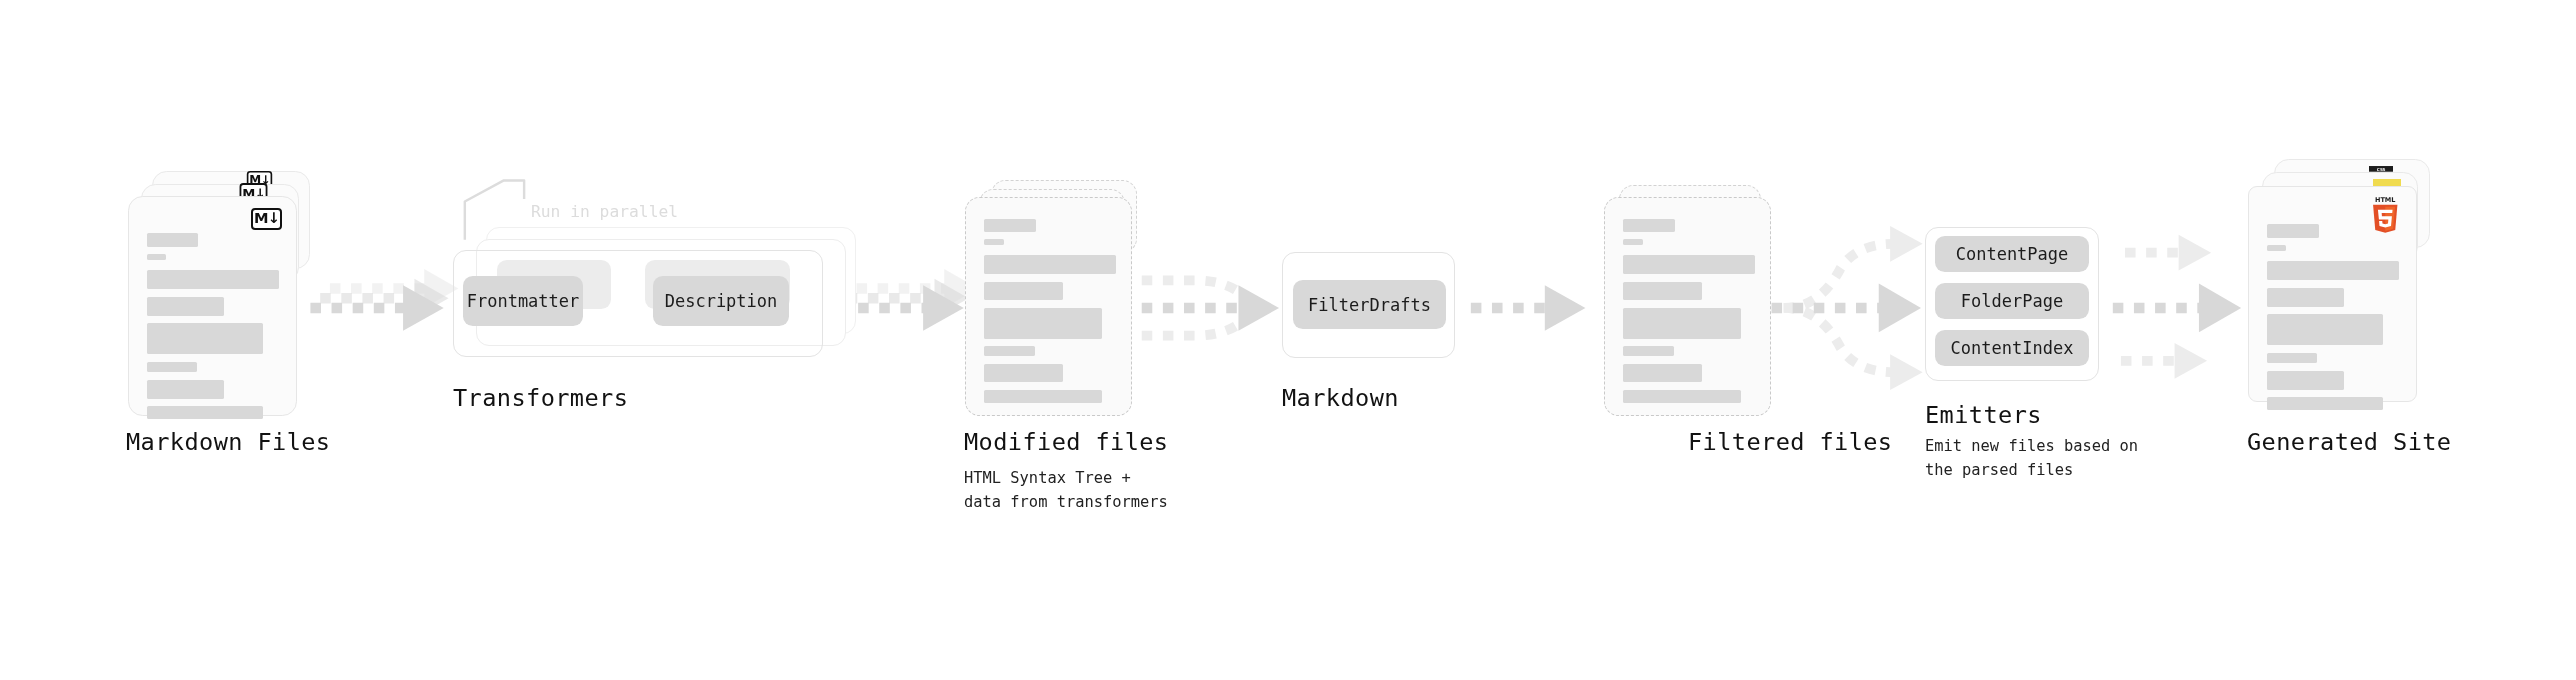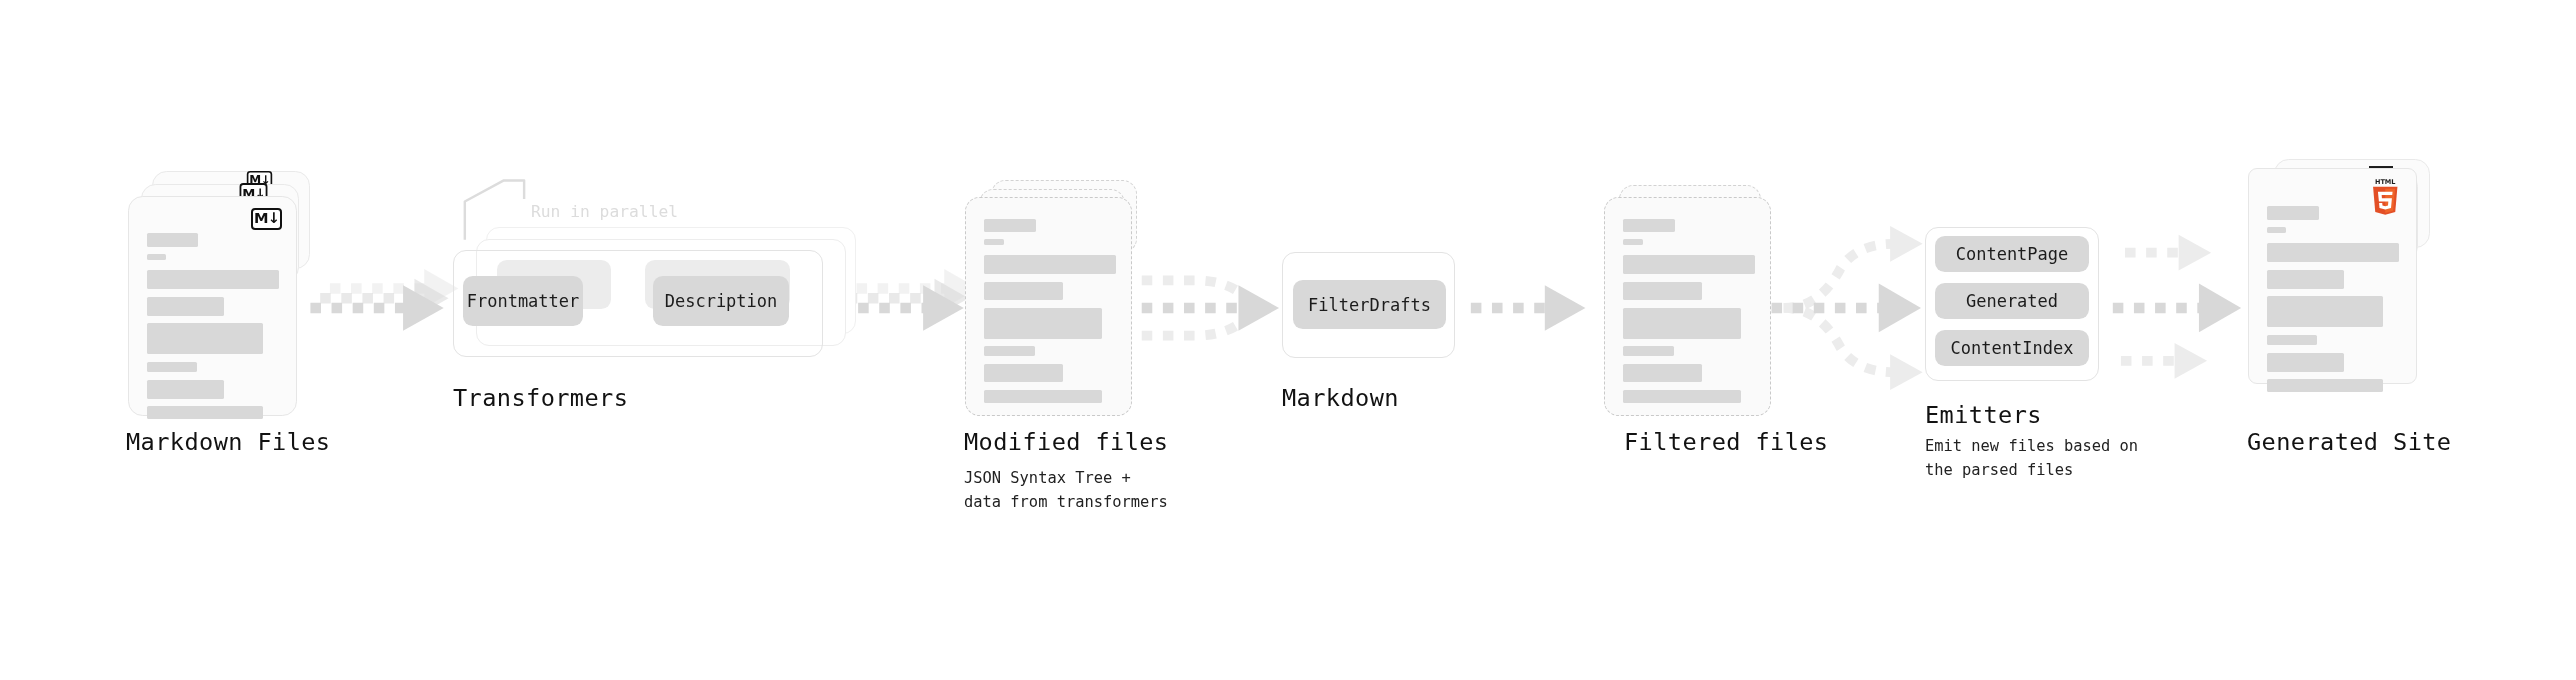--- a/index.html
+++ b/index.html
@@ -206,21 +206,21 @@
         <div class="bar" style="width:132px;height:19.5px;"></div>
         <div class="bar" style="width:79px;height:18.7px;"></div>
         <div class="bar" style="width:118px;height:31px;"></div>
         <div class="bar" style="width:51px;height:10.6px;"></div>
         <div class="bar" style="width:79px;height:18.7px;"></div>
         <div class="bar" style="width:118px;height:13px;"></div>
       </div>
     </div>
   </div>
   <div class="title" style="left:964px;top:428px;">Modified files</div>
-  <div class="sub" style="left:964px;top:467px;">JSON Syntax Tree +
+  <div class="sub" style="left:964px;top:467px;">HTML Syntax Tree +
 data from transformers</div>
 
   <div class="stackwrap">
     <div class="gbox" style="left:1282px;top:252px;width:173px;height:106px;"></div>
     <div class="pill" style="left:1293px;top:280px;width:153px;height:49px;">
       <span>FilterDrafts</span>
     </div>
   </div>
   <div class="title" style="left:1282px;top:384px;">Markdown</div>
 
@@ -232,49 +232,49 @@
         <div class="bar" style="width:19.5px;height:5.7px;margin-bottom:9.8px;"></div>
         <div class="bar" style="width:132px;height:19.5px;"></div>
         <div class="bar" style="width:79px;height:18.7px;"></div>
         <div class="bar" style="width:118px;height:31px;"></div>
         <div class="bar" style="width:51px;height:10.6px;"></div>
         <div class="bar" style="width:79px;height:18.7px;"></div>
         <div class="bar" style="width:118px;height:13px;"></div>
       </div>
     </div>
   </div>
-  <div class="title" style="left:1624px;top:428px;">Filtered files</div>
+  <div class="title" style="left:1688px;top:428px;">Filtered files</div>
 
   <div class="stackwrap">
     <div class="gbox" style="left:1925px;top:227px;width:174px;height:154px;"></div>
     <div class="pill" style="left:1935px;top:236px;width:154px;height:36px;">
       <span>ContentPage</span>
     </div>
     <div class="pill" style="left:1935px;top:283px;width:154px;height:36px;">
-      <span>Generated</span>
+      <span>FolderPage</span>
     </div>
     <div class="pill" style="left:1935px;top:330px;width:154px;height:36px;">
       <span>ContentIndex</span>
     </div>
   </div>
   <div class="title" style="left:1925px;top:401px;">Emitters</div>
   <div class="sub" style="left:1925px;top:435px;">Emit new files based on
 the parsed files</div>
 
   <div class="stackwrap">
     <div class="ghost" style="left:2274px;top:159px;width:156px;height:89px;"></div>
     <svg class="css-badge" viewBox="0 0 30 11" style="left:2369px;top:166px;">
       <rect x="0" y="0" width="30" height="7" fill="#1c1c1c"></rect>
       <text x="15" y="5.6" font-size="5" fill="#ffffff" text-anchor="middle" font-family="DejaVu Sans, sans-serif" font-weight="bold">CSS</text>
       <rect x="0" y="8" width="30" height="3" fill="#264de4"></rect>
     </svg>
     <div class="ghost" style="left:2262px;top:172px;width:156px;height:89px;"></div>
     <div class="js-badge" style="left:2373px;top:179px;"></div>
 
-    <div class="card" style="left:2248px;top:168px;width:169px;height:216px;border-radius:9px;">
+    <div class="card" style="left:2248px;top:186px;width:169px;height:216px;border-radius:9px;">
       <svg class="html5-badge" viewBox="0 0 40 48" style="left:120px;top:8.1px;">
         <text x="20" y="9" font-size="8" fill="#1c1c1c" text-anchor="middle" font-family="DejaVu Sans, sans-serif" font-weight="bold">HTML</text>
         <path d="M5,12 L35,12 L32.3,43 L20,46.5 L7.7,43 z" fill="#e34f26"></path>
         <path d="M20,14.5 L32,14.5 L29.8,41.5 L20,44.3 z" fill="#ef652a"></path>
         <path d="M11,18 L29,18 L28.6,22 L15.6,22 L15.9,26 L28.2,26 L27.1,38 L20,40 L12.9,38 L12.4,32 L16.3,32 L16.6,35 L20,36 L23.4,35 L23.8,30 L12.2,30 L11,18 z" fill="#ffffff"></path>
       </svg>
       <div class="bars" style="top:37px;left:18px;right:16.3px;">
         <div class="bar" style="width:52px;height:14px;"></div>
         <div class="bar" style="width:18.7px;height:5.7px;margin-bottom:9.8px;"></div>
         <div class="bar" style="width:132px;height:19.5px;"></div>

